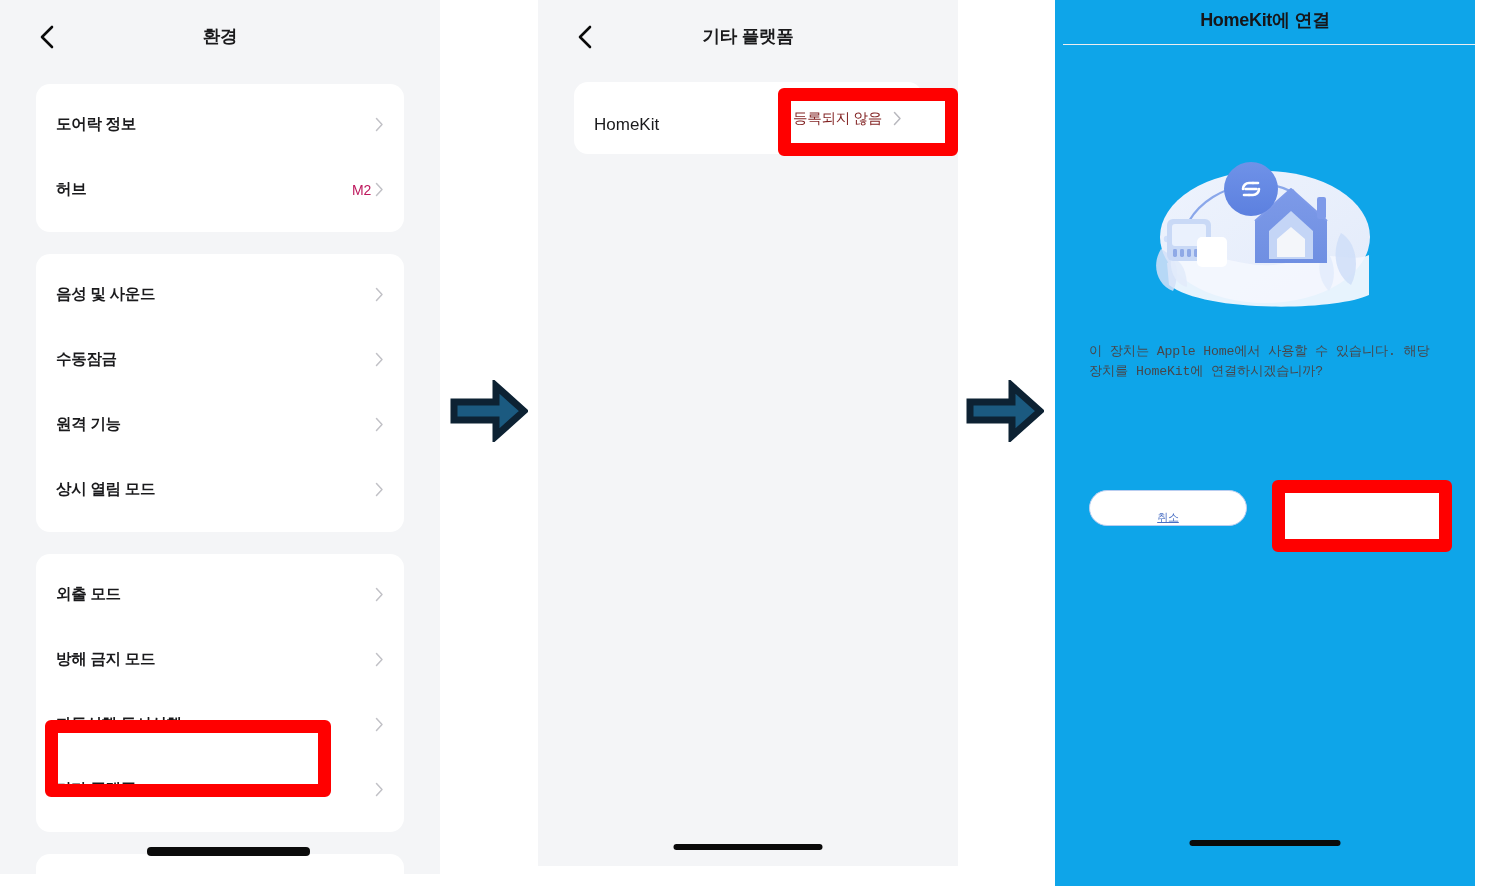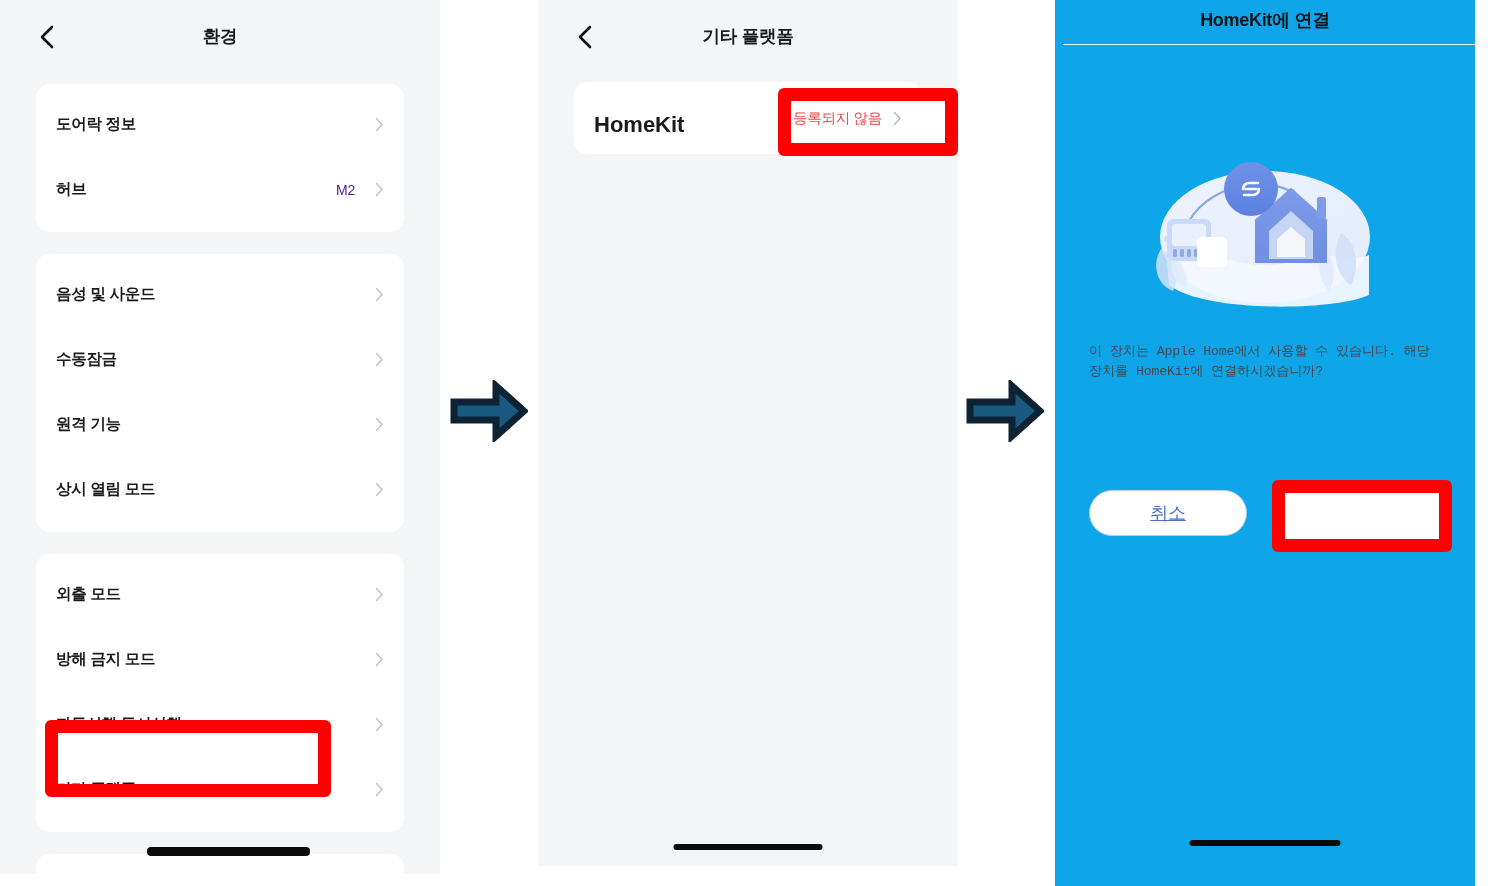--- a/index.html
+++ b/index.html
@@ -86,50 +86,50 @@
   .row-label {
     font-size: 15.5px;
     font-weight: 700;
     color: #1a1a1c;
     letter-spacing: -0.3px;
     flex: 1;
   }
   .row-value {
     font-size: 14px;
     font-weight: 400;
-    color: #4c1d95;
-    margin-right: 20px;
+    color: #be185d;
+    margin-right: 4px;
     letter-spacing: -0.2px;
   }
   .chev {
     width: 9px;
     height: 15px;
     flex: 0 0 auto;
   }
   .chev svg { display: block; }
 
   
   #group-device   { margin-top: 10px; padding: 8px 0 10px; }
   #group-features { margin-top: 22px; padding: 8px 0 10px; }
   #group-modes    { margin-top: 22px; padding: 8px 0 10px; }
   #group-firmware { margin-top: 22px; padding: 8px 0 40px; }
 
   
   #panel-platforms .card { margin-top: 8px; }
   .hk-row { height: 72px; }
   .hk-label {
-    font-size: 22px;
-    font-weight: 700;
+    font-size: 17px;
+    font-weight: 400;
     color: #1a1a1c;
     flex: 1;
     margin-top: 14px;
   }
   .hk-status {
     font-size: 14.5px;
-    color: #ef4444;
+    color: #7f1d1d;
     margin-right: 11px;
     letter-spacing: -0.3px;
   }
 
   
   .home-bar {
     position: absolute;
     height: 6px;
     border-radius: 3px;
     background: #0a0a0a;
@@ -180,26 +180,26 @@
   }
   .hk-actions {
     position: absolute;
     left: 0;
     top: 490px;
     width: 420px;
     height: 46px;
   }
   .btn {
     position: absolute;
-    height: 46px;
+    height: 36px;
     border-radius: 24px;
     display: flex;
-    align-items: center;
+    align-items: flex-end;
     justify-content: center;
-    font-size: 18px;
+    font-size: 11px;
     letter-spacing: -0.2px;
     cursor: pointer;
     box-sizing: border-box;
   }
   #btn-cancel {
     left: 34px;
     width: 158px;
     background: #ffffff;
     border: 1.3px solid #b9cdf0;
     color: #4a6fc4;

